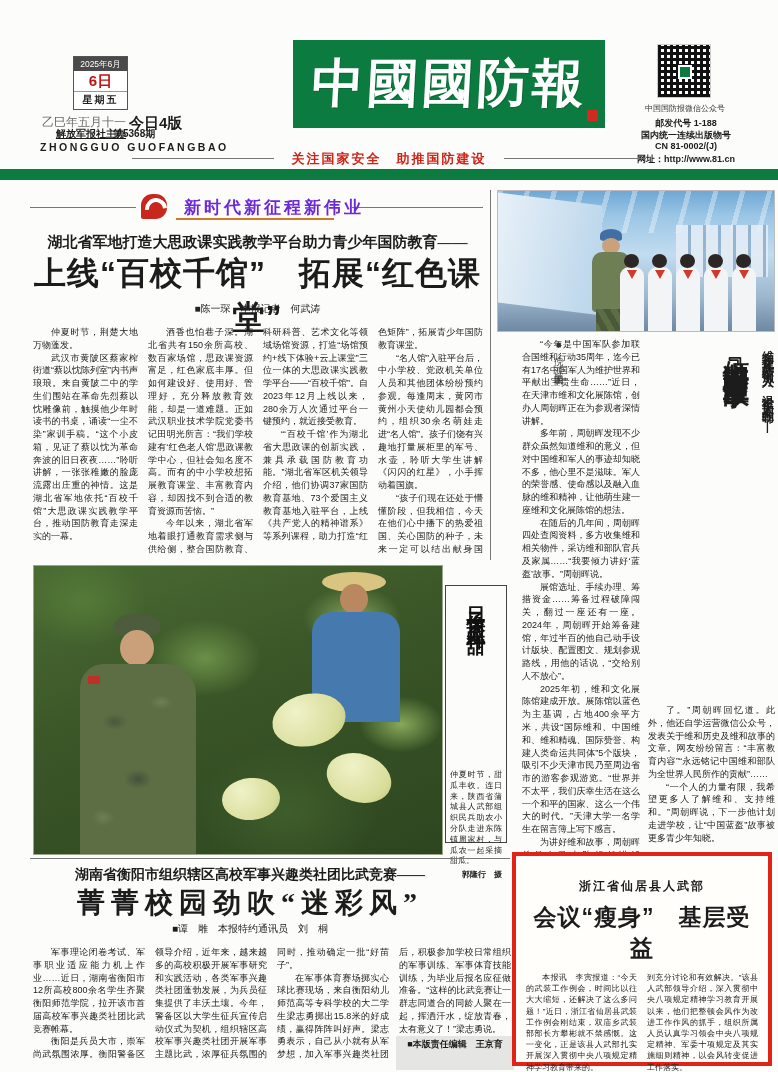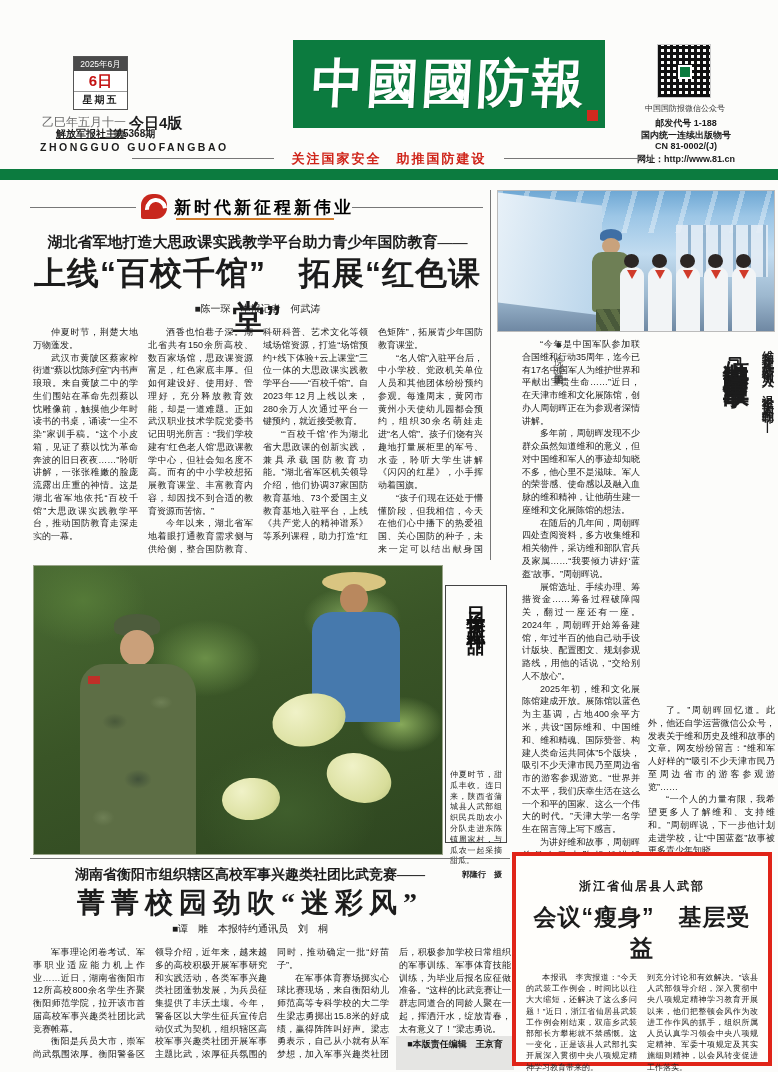--- a/index.html
+++ b/index.html
@@ -45,21 +45,21 @@
   .slogan-rule-l { left:132px; top:158px; width:142px; height:1px; }
   .slogan-rule-r { left:504px; top:158px; width:142px; height:1px; }
   .green-bar { left:0; top:169px; width:778px; height:11px; background:#0c7b3f; }
 
   
   .badge-rule-l { left:30px; top:207px; width:106px; height:1px; }
   .badge-rule-r { left:352px; top:207px; width:131px; height:1px; }
   .badge-logo { left:141px; top:194px; width:26px; height:25px; background:#c8271d; border-radius:45% 45% 45% 8%; overflow:hidden; }
   .badge-logo::before { content:""; position:absolute; left:4px; top:4px; width:14px; height:14px;
     border:4px solid #fff; border-right-color:transparent; border-bottom-color:transparent; border-radius:50%; transform:rotate(40deg); }
-  .badge-text { left:174px; top:196px; font-size:17px; font-weight:bold; color:#000000; letter-spacing:3px; }
+  .badge-text { left:184px; top:196px; font-size:17px; font-weight:bold; color:#6d28d9; letter-spacing:3px; }
   .badge-underline { left:176px; top:218px; width:158px; height:2px; background:#cf7a2a; }
 
   
   .lead-kicker { left:30px; top:233px; width:455px; font-size:15px; font-weight:bold; }
   .lead-headline { left:30px; top:252px; width:455px; font-size:32px; font-weight:900; letter-spacing:1px; }
   .lead-byline { left:30px; top:302px; width:455px; font-size:10px; color:#222; }
   .lead-cols { left:33px; top:326px; width:450px; height:234px; column-count:4; column-gap:10px; overflow:hidden; }
   .bodytext p { font-size:9px; line-height:1.42; text-align:justify; text-indent:2em; color:#212121; }
 
   .v-rule-main { left:490px; top:190px; width:1px; height:370px; }
@@ -228,21 +228,21 @@
       <p>2025年初，维和文化展陈馆建成开放。展陈馆以蓝色为主基调，占地400余平方米，共设“国际维和、中国维和、维和精魂、国际赞誉、构建人类命运共同体”5个版块，吸引不少天津市民乃至周边省市的游客参观游览。“世界并不太平，我们庆幸生活在这么一个和平的国家、这么一个伟大的时代。”天津大学一名学生在留言簿上写下感言。</p>
       <p>为讲好维和故事，周朝晖总是自己上阵担任讲解员。“有一次接连为3批参观者讲解，从中午讲到晚上，到最后声音都嘶哑了，腰也直不起来</p>
     </div>
   <div class="abs pk-vert">
     <div class="pk-kicker">维和文化展陈馆创办人、退役军人周朝晖——</div>
     <div class="pk-headline">倾力讲好『中国蓝盔』故事</div>
     <div class="pk-byline">■倪　源　王明瑞</div>
   </div>
   <div class="abs pk-bottom bodytext">
     <div>
-        <p>了。”周朝晖回忆道。此外，他还自学运营微信公众号，发表关于维和历史及维和故事的文章。网友纷纷留言：“维和军人好样的”“吸引不少天津市民乃至周边省市的游客参观游览”……</p>
+        <p>了。”周朝晖回忆道。此外，他还自学运营微信公众号，发表关于维和历史及维和故事的文章。网友纷纷留言：“丰富教育内容”“永远铭记中国维和部队为全世界人民所作的贡献”……</p>
         <p>“一个人的力量有限，我希望更多人了解维和、支持维和。”周朝晖说，下一步他计划走进学校，让“中国蓝盔”故事被更多青少年知晓。</p>
       </div>
 
   </div>
 
   <div class="abs melon-photo">
     <div class="mf-soldier">
       <div class="cap"></div>
         <div class="head"></div>
         <div class="torso"></div>

